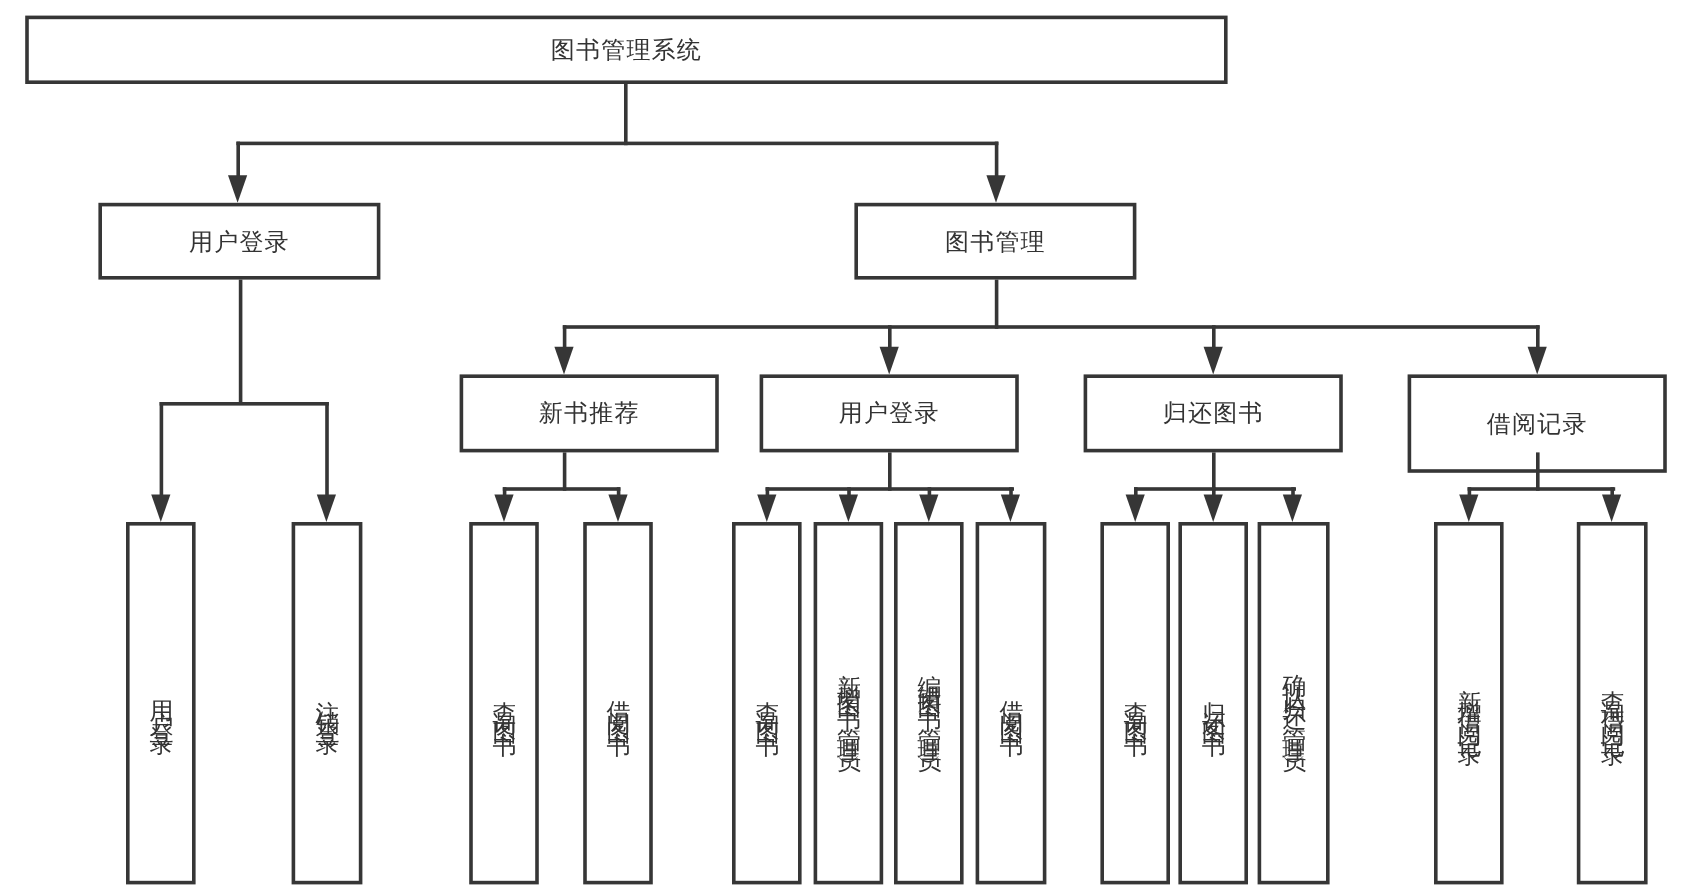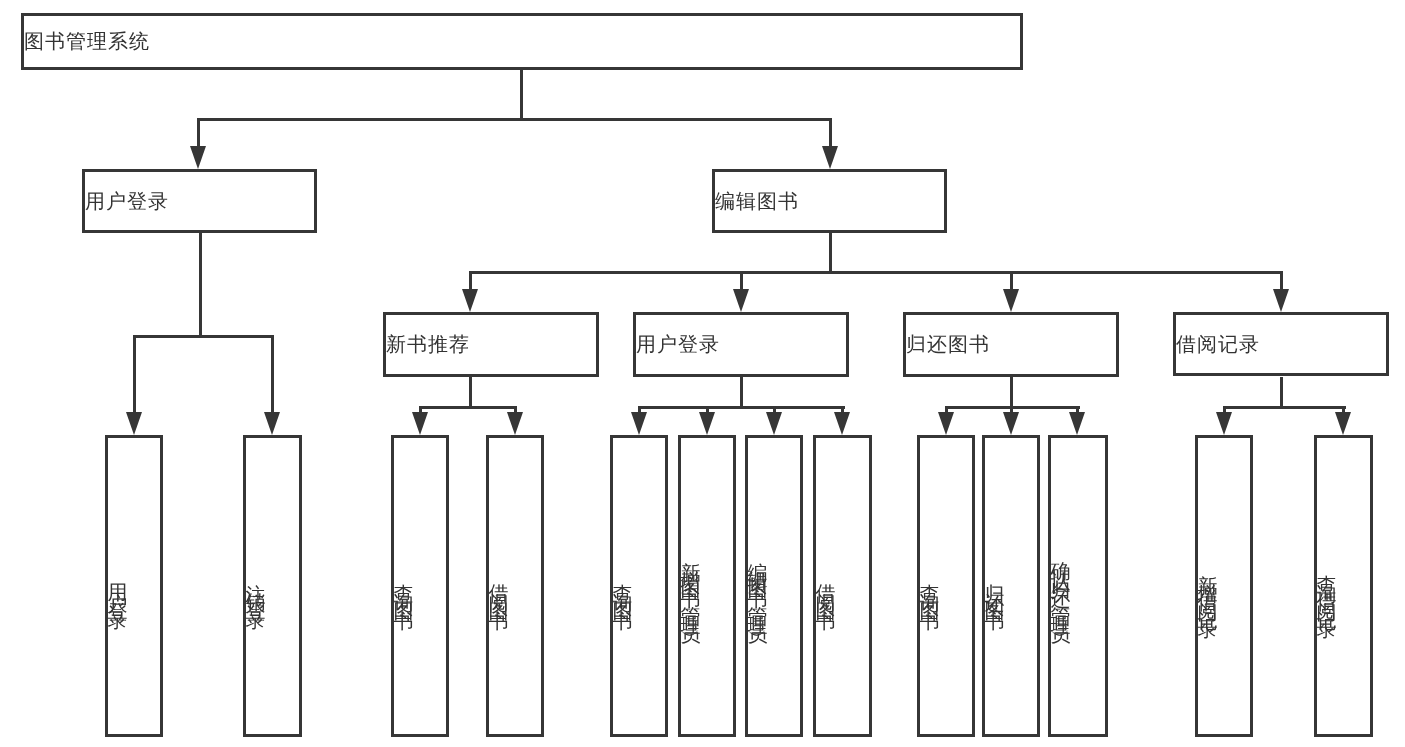--- a/index.html
+++ b/index.html
@@ -2,21 +2,21 @@
 <html><head>
 <meta charset="utf-8">
 <style>
   html,body{margin:0;padding:0;background:#ffffff;}
   #stage{
     position:relative;width:1405px;height:747px;background:#ffffff;overflow:hidden;
     font-family:"Liberation Sans","DejaVu Sans",sans-serif;color:#333333;
   }
   .box{
     position:absolute;box-sizing:border-box;border:3px solid #363636;background:#ffffff;
-    display:flex;align-items:center;
+    display:flex;align-items:center;justify-content:center;
     font-size:20px;color:#333333;letter-spacing:1px;
   }
   .vbox span{
     writing-mode:vertical-rl;text-orientation:mixed;letter-spacing:9px;
     font-size:20px;line-height:1;white-space:nowrap;
   }
   .vline{position:absolute;width:3px;background:#363636;}
   .hline{position:absolute;height:3px;background:#363636;}
   .arrow{
     position:absolute;width:0;height:0;
@@ -41,21 +41,21 @@
   <div class="hline" style="left:197px;top:118px;width:635px;"></div>
   <div class="vline" style="left:197px;top:118px;height:30px;"></div>
   <div class="arrow" style="left:190px;top:146px;"></div>
   <div class="vline" style="left:829px;top:118px;height:30px;"></div>
   <div class="arrow" style="left:822px;top:146px;"></div>
 
   <div class="box" style="left:82px;top:169px;width:235px;height:64px;">
     <span>用户登录</span>
   </div>
   <div class="box" style="left:712px;top:169px;width:235px;height:64px;">
-    <span>编辑图书</span>
+    <span>图书管理</span>
   </div>
 
   <div class="vline" style="left:199px;top:233px;height:104px;"></div>
   <div class="hline" style="left:133px;top:335px;width:141px;"></div>
   <div class="vline" style="left:133px;top:335px;height:79px;"></div>
   <div class="arrow" style="left:126px;top:412px;"></div>
   <div class="vline" style="left:271px;top:335px;height:79px;"></div>
   <div class="arrow" style="left:264px;top:412px;"></div>
 
   <div class="vline" style="left:829px;top:233px;height:41px;"></div>
@@ -71,21 +71,21 @@
 
   <div class="box" style="left:383px;top:312px;width:216px;height:65px;">
     <span>新书推荐</span>
   </div>
   <div class="box" style="left:633px;top:312px;width:216px;height:65px;">
     <span>用户登录</span>
   </div>
   <div class="box" style="left:903px;top:312px;width:216px;height:65px;">
     <span>归还图书</span>
   </div>
-  <div class="box" style="left:1173px;top:312px;width:216px;height:64px;">
+  <div class="box" style="left:1173px;top:312px;width:216px;height:82px;">
     <span>借阅记录</span>
   </div>
 
   <div class="vline" style="left:469px;top:377px;height:32px;"></div>
   <div class="hline" style="left:419px;top:406px;width:98px;"></div>
   <div class="vline" style="left:419px;top:406px;height:10px;"></div>
   <div class="arrow" style="left:412px;top:412px;"></div>
   <div class="vline" style="left:514px;top:406px;height:10px;"></div>
   <div class="arrow" style="left:507px;top:412px;"></div>
 

